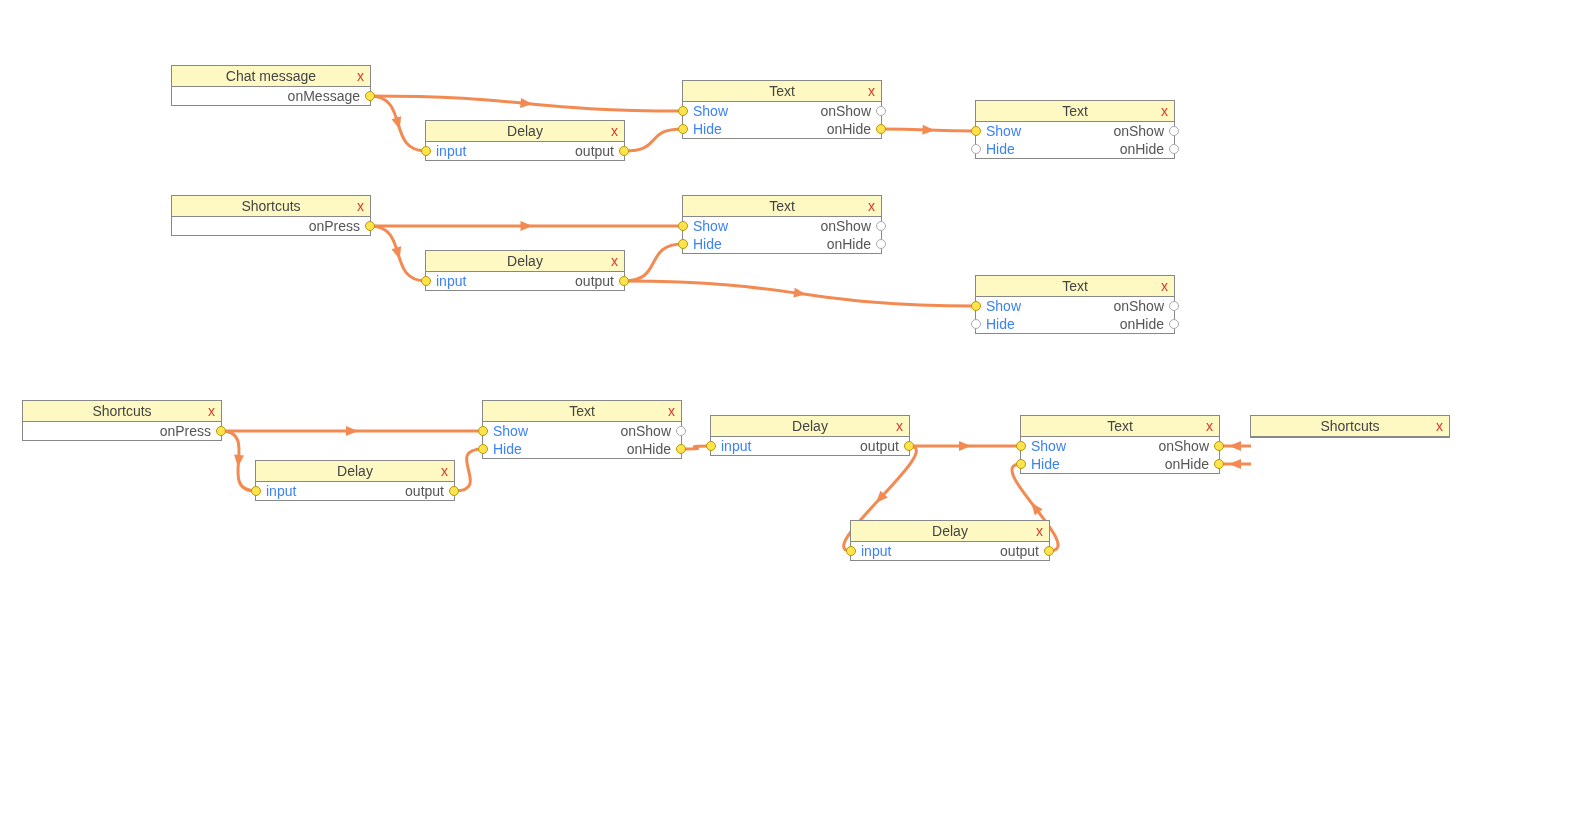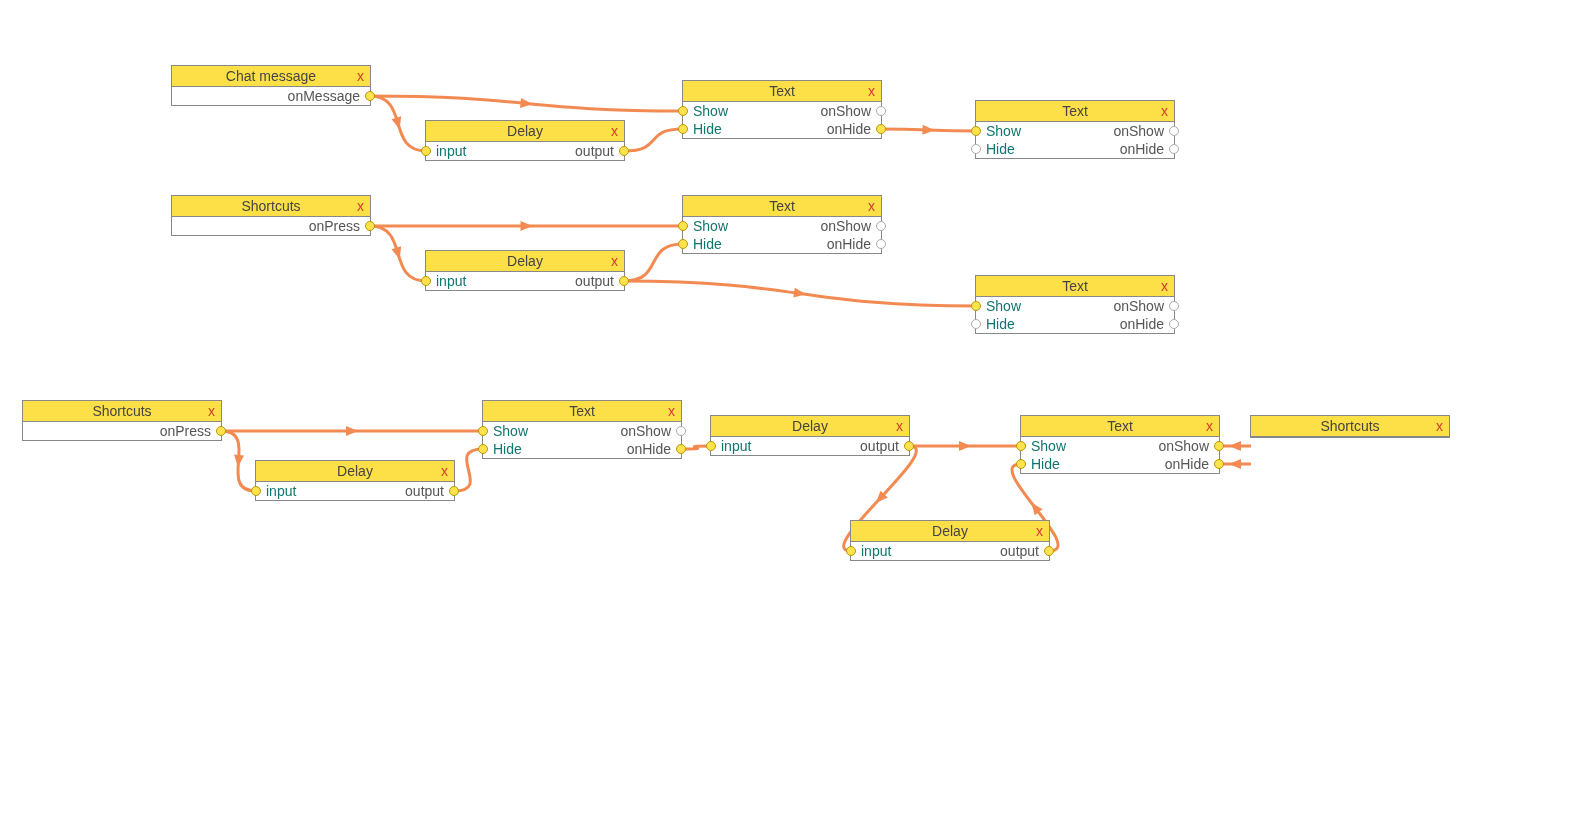--- a/index.html
+++ b/index.html
@@ -28,21 +28,21 @@
     position: absolute;
     width: 200px;
     border: 1px solid #888;
     background: #fff;
     box-shadow: 0 0 0 rgba(0,0,0,0);
     box-sizing: border-box;
   }
   .node .titlebar {
     height: 20px;
     line-height: 20px;
-    background: #fde047;
+    background: #fef9c3;
     border-bottom: 1px solid #888;
     text-align: center;
     position: relative;
     font-size: 14px;
     color: #444;
   }
   .node .close {
     position: absolute;
     right: 6px;
     top: 0;
@@ -59,21 +59,21 @@
   .row {
     height: 18px;
     line-height: 18px;
     font-size: 14px;
     position: relative;
   }
   .row .in-label {
     position: absolute;
     left: 10px;
     top: 0;
-    color: #0f766e;
+    color: #3b82f6;
   }
   .row .out-label {
     position: absolute;
     right: 10px;
     top: 0;
     color: #555;
   }
   .port {
     position: absolute;
     width: 10px;

